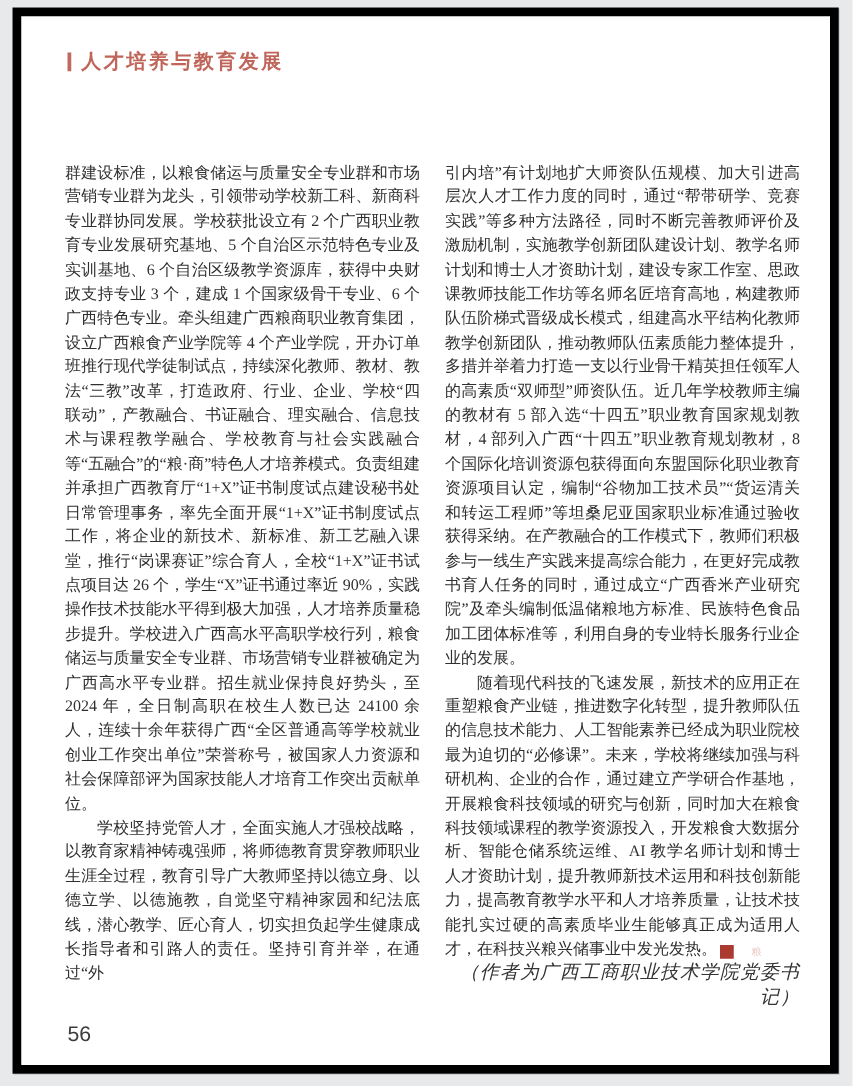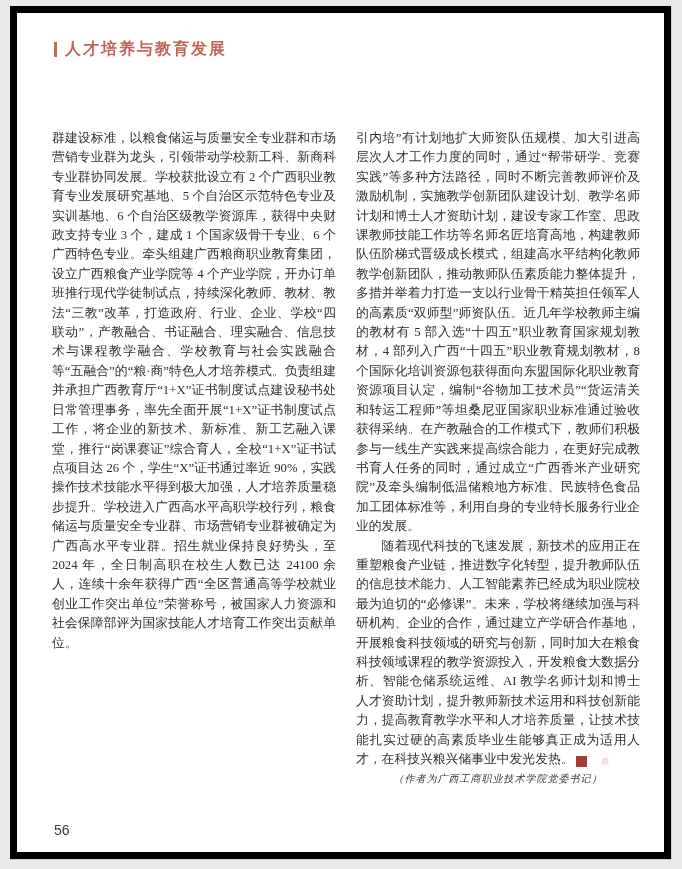--- a/index.html
+++ b/index.html
@@ -40,43 +40,44 @@
     text-indent:2em;margin-top:9px !important;
   }
   .para2-left{margin-top:0 !important;}
   .end-mark{
     display:inline-block;width:11px;height:11px;background:#ab3a30;
     vertical-align:-1px;margin-left:2px;
     color:#e9c9c4;font-size:8px;line-height:11px;text-align:center;
     font-family:"Liberation Sans",sans-serif;
   }
   .author-note{
-    margin-top:16px;text-align:center;
-    font-style:italic;font-size:10px;color:#333;letter-spacing:1px;
+    margin-top:16px;text-align:right;
+    font-style:italic;font-size:15px;color:#333;letter-spacing:1px;
   }
   .page-number{
     position:absolute;left:37px;bottom:14px;
-    font-size:14px;color:#3c3c3c;
+    font-size:17px;color:#3c3c3c;
     font-family:"Liberation Sans","DejaVu Sans",sans-serif;
   }
 </style>
 </head>
 <body>
 
 <div class="page">
 
   <div class="col-header">
     <span class="bar"></span>
     <span class="title">人才培养与教育发展</span>
   </div>
 
   <div class="columns">
 
     <div class="column">
       <p>群建设标准，以粮食储运与质量安全专业群和市场营销专业群为龙头，引领带动学校新工科、新商科专业群协同发展。学校获批设立有 2 个广西职业教育专业发展研究基地、5 个自治区示范特色专业及实训基地、6 个自治区级教学资源库，获得中央财政支持专业 3 个，建成 1 个国家级骨干专业、6 个广西特色专业。牵头组建广西粮商职业教育集团，设立广西粮食产业学院等 4 个产业学院，开办订单班推行现代学徒制试点，持续深化教师、教材、教法“三教”改革，打造政府、行业、企业、学校“四联动”，产教融合、书证融合、理实融合、信息技术与课程教学融合、学校教育与社会实践融合等“五融合”的“粮·商”特色人才培养模式。负责组建并承担广西教育厅“1+X”证书制度试点建设秘书处日常管理事务，率先全面开展“1+X”证书制度试点工作，将企业的新技术、新标准、新工艺融入课堂，推行“岗课赛证”综合育人，全校“1+X”证书试点项目达 26 个，学生“X”证书通过率近 90%，实践操作技术技能水平得到极大加强，人才培养质量稳步提升。学校进入广西高水平高职学校行列，粮食储运与质量安全专业群、市场营销专业群被确定为广西高水平专业群。招生就业保持良好势头，至 2024 年，全日制高职在校生人数已达 24100 余人，连续十余年获得广西“全区普通高等学校就业创业工作突出单位”荣誉称号，被国家人力资源和社会保障部评为国家技能人才培育工作突出贡献单位。</p>
+      <p class="indent para2-left">学校坚持党管人才，全面实施人才强校战略，以教育家精神铸魂强师，将师德教育贯穿教师职业生涯全过程，教育引导广大教师坚持以德立身、以德立学、以德施教，自觉坚守精神家园和纪法底线，潜心教学、匠心育人，切实担负起学生健康成长指导者和引路人的责任。坚持引育并举，在通过“外</p>
     </div>
 
     <div class="column">
       <p>引内培”有计划地扩大师资队伍规模、加大引进高层次人才工作力度的同时，通过“帮带研学、竞赛实践”等多种方法路径，同时不断完善教师评价及激励机制，实施教学创新团队建设计划、教学名师计划和博士人才资助计划，建设专家工作室、思政课教师技能工作坊等名师名匠培育高地，构建教师队伍阶梯式晋级成长模式，组建高水平结构化教师教学创新团队，推动教师队伍素质能力整体提升，多措并举着力打造一支以行业骨干精英担任领军人的高素质“双师型”师资队伍。近几年学校教师主编的教材有 5 部入选“十四五”职业教育国家规划教材，4 部列入广西“十四五”职业教育规划教材，8 个国际化培训资源包获得面向东盟国际化职业教育资源项目认定，编制“谷物加工技术员”“货运清关和转运工程师”等坦桑尼亚国家职业标准通过验收获得采纳。在产教融合的工作模式下，教师们积极参与一线生产实践来提高综合能力，在更好完成教书育人任务的同时，通过成立“广西香米产业研究院”及牵头编制低温储粮地方标准、民族特色食品加工团体标准等，利用自身的专业特长服务行业企业的发展。</p>
       <p class="indent"><span>随着现代科技的飞速发展，新技术的应用正在重塑粮食产业链，推进数字化转型，提升教师队伍的信息技术能力、人工智能素养已经成为职业院校最为迫切的“必修课”。未来，学校将继续加强与科研机构、企业的合作，通过建立产学研合作基地，开展粮食科技领域的研究与创新，同时加大在粮食科技领域课程的教学资源投入，开发粮食大数据分析、智能仓储系统运维、AI 教学名师计划和博士人才资助计划，提升教师新技术运用和科技创新能力，提高教育教学水平和人才培养质量，让技术技能扎实过硬的高素质毕业生能够真正成为适用人才，在科技兴粮兴储事业中发光发热。</span><span class="end-mark">粮</span></p>
       <p class="author-note">（作者为广西工商职业技术学院党委书记）</p>
     </div>
 
   </div>
 

